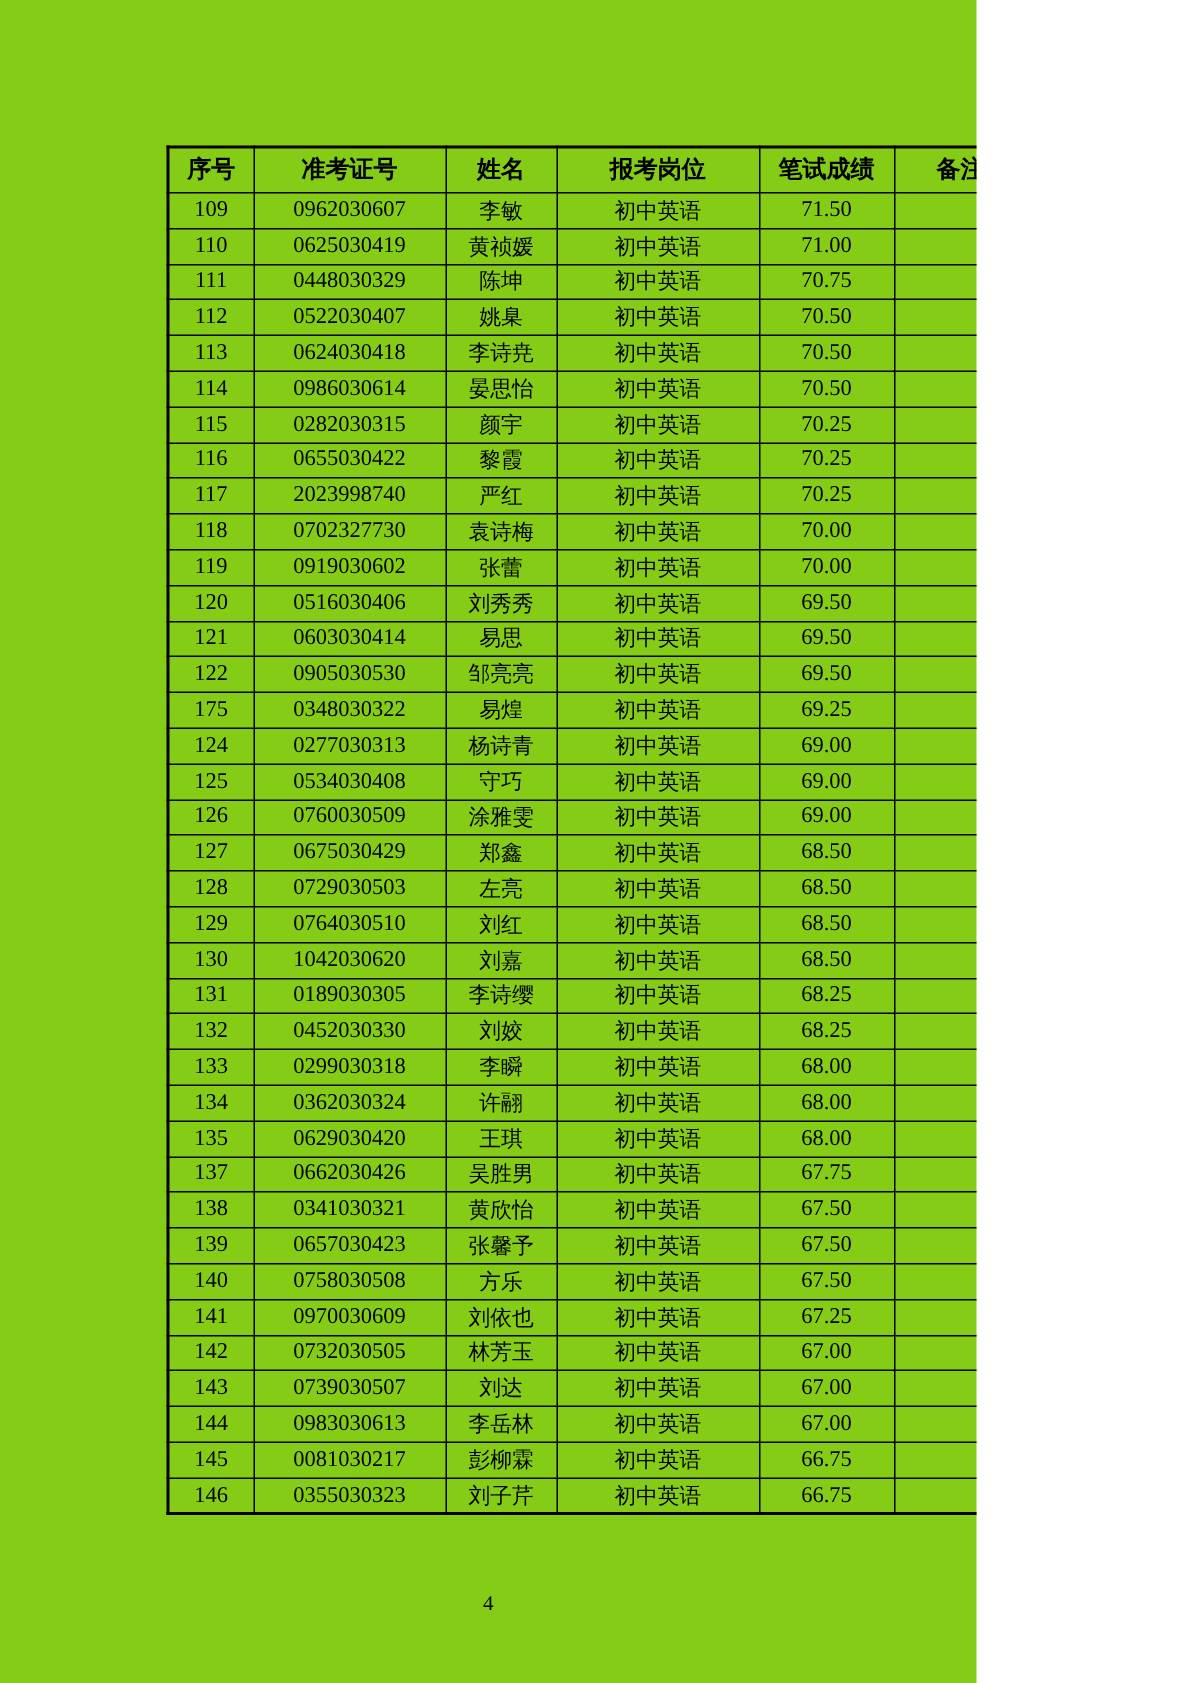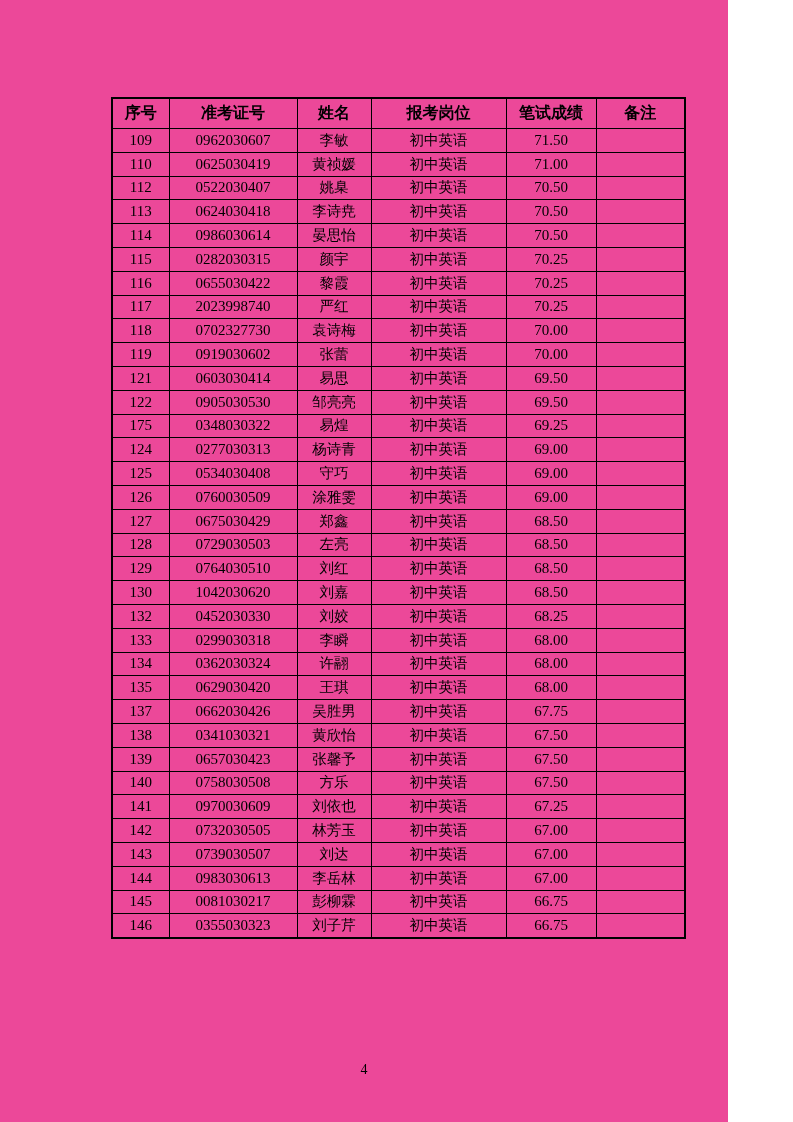--- a/index.html
+++ b/index.html
@@ -2,23 +2,23 @@
 <html><head>
 <meta charset="utf-8">
 <style>
   html, body {
     margin: 0;
     padding: 0;
     background: #ffffff;
   }
   #page {
     position: relative;
-    width: 728px;
+    width: 651px;
     height: 1122px;
-    background: #ec4899;
+    background: #84cc16;
     font-family: "Liberation Serif", "DejaVu Serif", serif;
     color: #000000;
     overflow: hidden;
     text-decoration: underline;
   }
   #score-table {
     position: absolute;
     left: 111px;
     top: 97px;
     width: 573px;
@@ -93,20 +93,28 @@
 
     <tr>
       <td class="cell-index">110</td>
       <td class="cell-ticket">0625030419</td>
       <td class="cell-name">黄祯媛</td>
       <td class="cell-position">初中英语</td>
       <td class="cell-score">71.00</td>
       <td class="cell-remark"></td>
     </tr>
 
+    <tr>
+      <td class="cell-index">111</td>
+      <td class="cell-ticket">0448030329</td>
+      <td class="cell-name">陈坤</td>
+      <td class="cell-position">初中英语</td>
+      <td class="cell-score">70.75</td>
+      <td class="cell-remark"></td>
+    </tr>
 
     <tr>
       <td class="cell-index">112</td>
       <td class="cell-ticket">0522030407</td>
       <td class="cell-name">姚臬</td>
       <td class="cell-position">初中英语</td>
       <td class="cell-score">70.50</td>
       <td class="cell-remark"></td>
     </tr>
 
@@ -166,20 +174,28 @@
 
     <tr>
       <td class="cell-index">119</td>
       <td class="cell-ticket">0919030602</td>
       <td class="cell-name">张蕾</td>
       <td class="cell-position">初中英语</td>
       <td class="cell-score">70.00</td>
       <td class="cell-remark"></td>
     </tr>
 
+    <tr>
+      <td class="cell-index">120</td>
+      <td class="cell-ticket">0516030406</td>
+      <td class="cell-name">刘秀秀</td>
+      <td class="cell-position">初中英语</td>
+      <td class="cell-score">69.50</td>
+      <td class="cell-remark"></td>
+    </tr>
 
     <tr>
       <td class="cell-index">121</td>
       <td class="cell-ticket">0603030414</td>
       <td class="cell-name">易思</td>
       <td class="cell-position">初中英语</td>
       <td class="cell-score">69.50</td>
       <td class="cell-remark"></td>
     </tr>
 
@@ -257,20 +273,28 @@
 
     <tr>
       <td class="cell-index">130</td>
       <td class="cell-ticket">1042030620</td>
       <td class="cell-name">刘嘉</td>
       <td class="cell-position">初中英语</td>
       <td class="cell-score">68.50</td>
       <td class="cell-remark"></td>
     </tr>
 
+    <tr>
+      <td class="cell-index">131</td>
+      <td class="cell-ticket">0189030305</td>
+      <td class="cell-name">李诗缨</td>
+      <td class="cell-position">初中英语</td>
+      <td class="cell-score">68.25</td>
+      <td class="cell-remark"></td>
+    </tr>
 
     <tr>
       <td class="cell-index">132</td>
       <td class="cell-ticket">0452030330</td>
       <td class="cell-name">刘姣</td>
       <td class="cell-position">初中英语</td>
       <td class="cell-score">68.25</td>
       <td class="cell-remark"></td>
     </tr>
 

